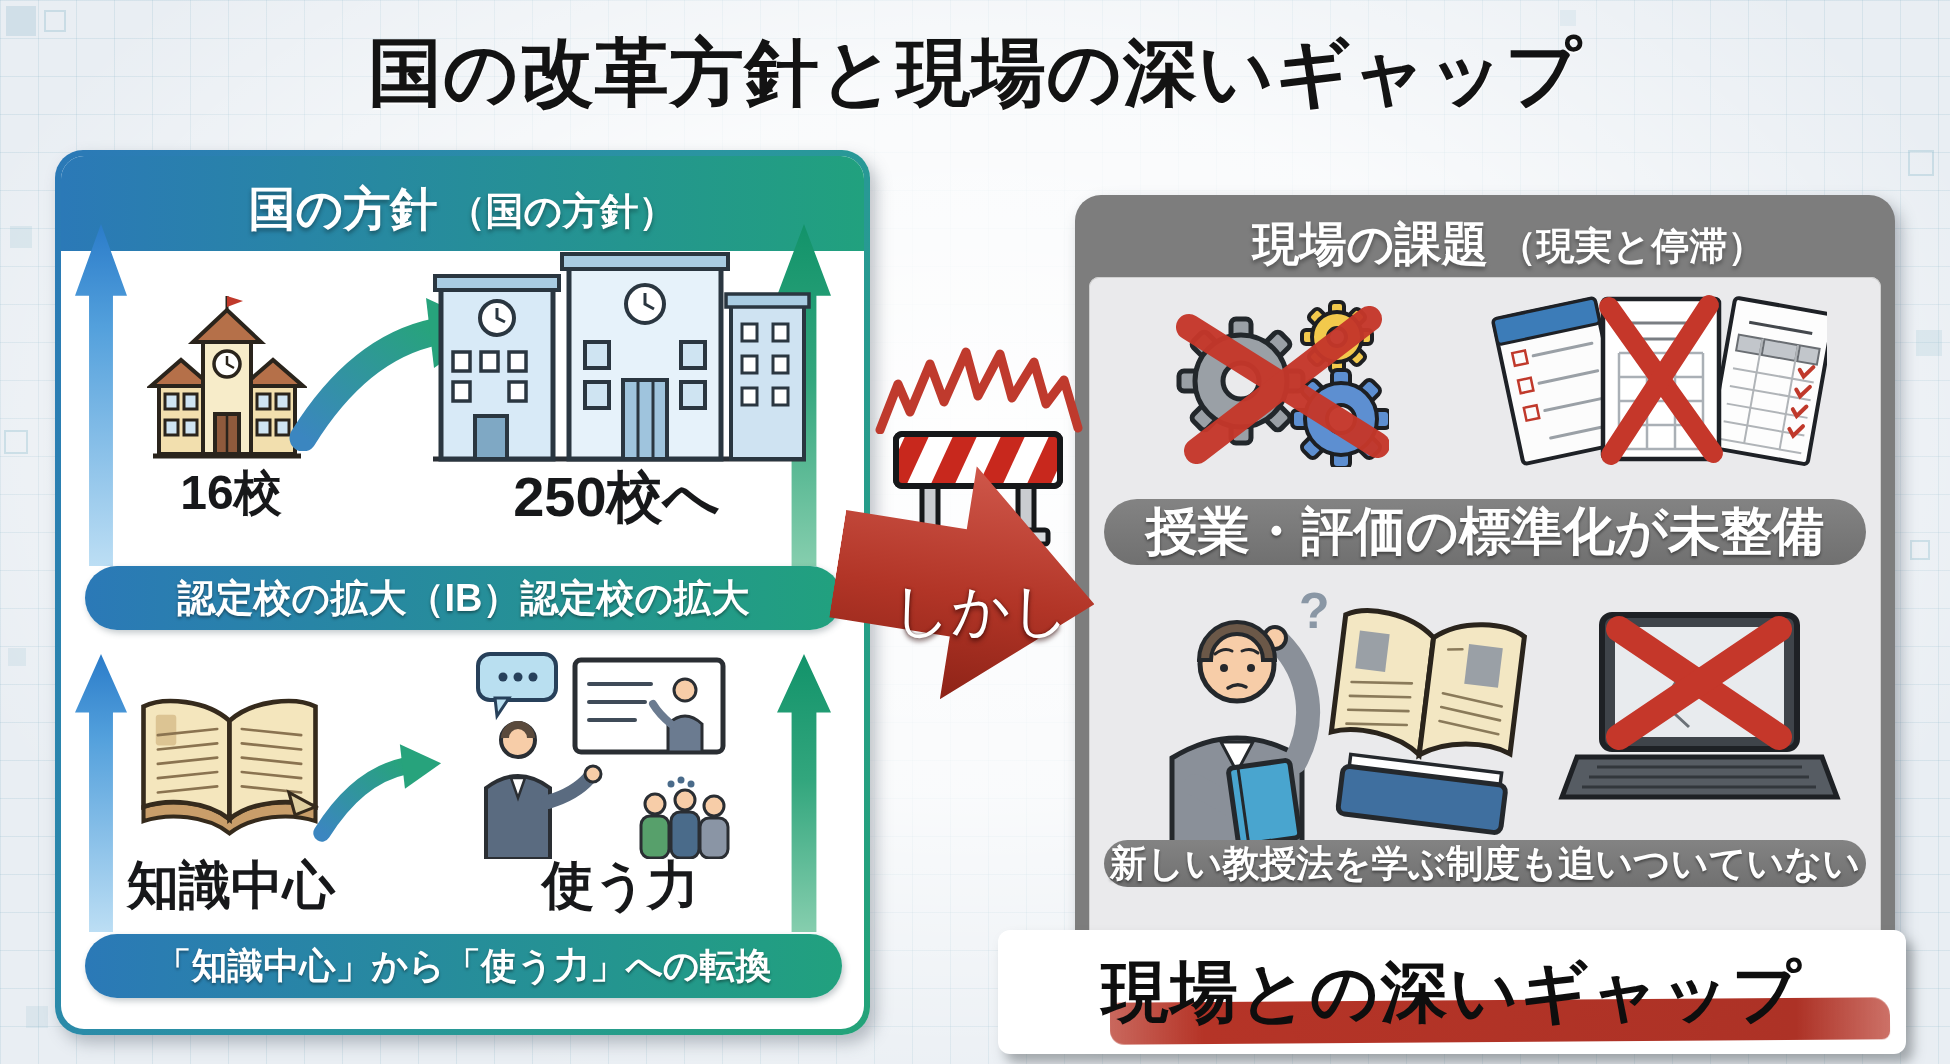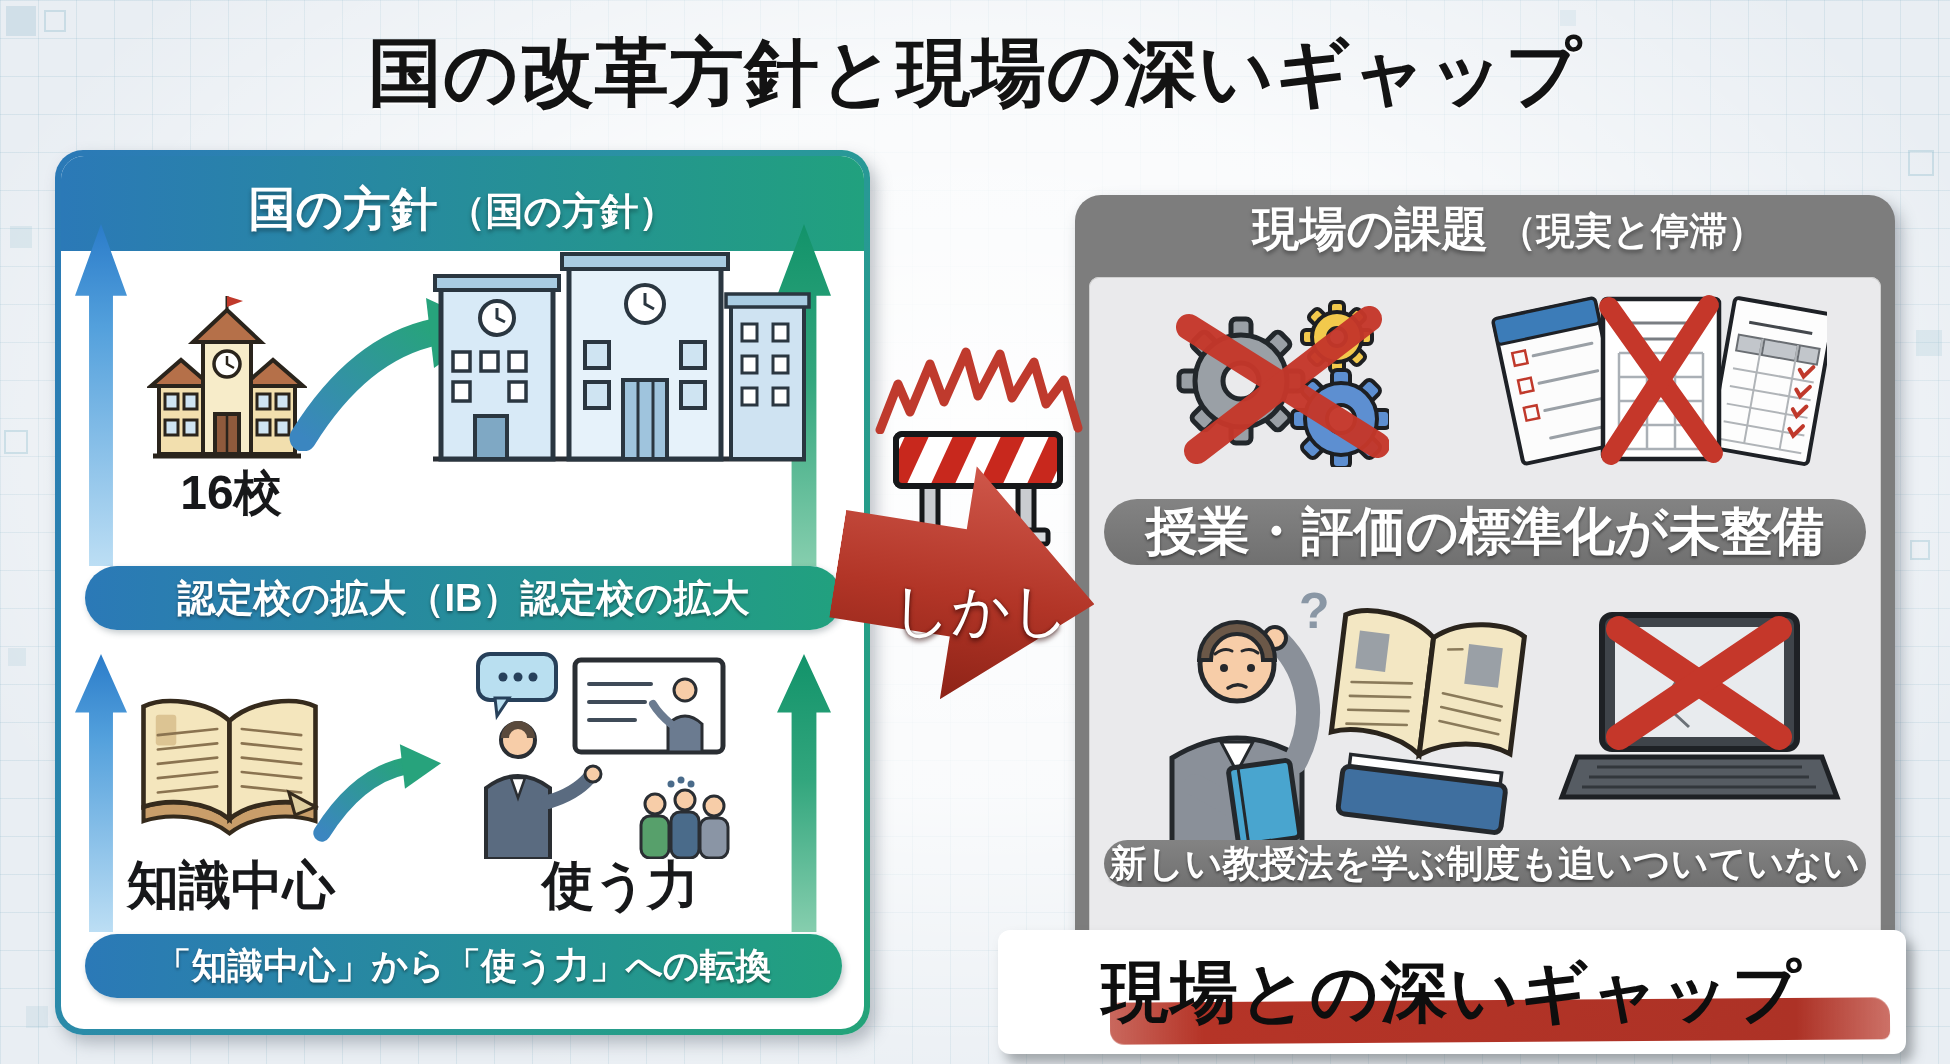--- a/index.html
+++ b/index.html
@@ -54,21 +54,21 @@
     transform:rotate(9deg);}
   .shikashi{position:absolute;left:892px;top:572px;width:205px;text-align:left;
     font-size:58px;font-weight:400;color:#fff;
     text-shadow:0 3px 5px rgba(40,0,0,.6),0 0 3px rgba(60,10,5,.6);}
 
   
   .right-panel{position:absolute;left:1075px;top:195px;width:820px;height:840px;
     background:#7d7d7d;border-radius:26px;box-shadow:6px 8px 16px rgba(70,80,95,.4);z-index:2;}
   .right-inner{position:absolute;left:14px;top:82px;width:792px;height:744px;
     background:#eaeaec;border-radius:10px;box-shadow:inset 0 0 0 1px #cfcfcf;}
-  .right-panel .panel-header{position:absolute;height:82px;background:none;padding-bottom:25px;margin-left:48px;}
+  .right-panel .panel-header{position:absolute;height:82px;background:none;padding-bottom:10px;margin-left:48px;}
   .gray-banner{position:absolute;display:flex;align-items:center;justify-content:center;
     border-radius:34px;color:#fff;font-weight:800;background:linear-gradient(180deg,#838383,#707070);
     text-shadow:0 2px 3px rgba(0,0,0,.45);}
 
   .conclusion-card{position:absolute;left:998px;top:918px;width:908px;height:124px;
     background:#fff;border-radius:12px;box-shadow:7px 9px 12px rgba(90,95,100,.5);z-index:6;margin-top:12px;}
   .red-brush{position:absolute;left:112px;right:16px;bottom:12px;height:42px;
     background:linear-gradient(90deg,rgba(183,53,39,.75),#b53427 12%,#ad3226 88%,rgba(183,53,39,.7));
     border-radius:10px 18px 8px 14px;transform:rotate(-.4deg);filter:blur(.7px);}
   .conclusion-text{position:relative;z-index:2;text-align:center;font-size:67px;font-weight:900;
@@ -182,20 +182,21 @@
               <rect x="346" y="94" width="15" height="17"></rect>
             <rect x="315" y="126" width="15" height="17"></rect>
               <rect x="346" y="126" width="15" height="17"></rect>
             <rect x="315" y="158" width="15" height="17"></rect>
               <rect x="346" y="158" width="15" height="17"></rect>
           </g>
         </svg>
       </div>
 
       <div class="big-label" style="left:70px;top:312px;width:200px;font-size:48px">16校</div>
+      <div class="big-label" style="left:388px;top:312px;width:335px;font-size:56px">250校へ</div>
 
       <div class="banner" style="left:24px;top:410px;width:757px;height:64px;font-size:38px">認定校の拡大（IB）認定校の拡大</div>
 
       <div class="up-arrow blue abs" style="left:14px;top:498px;width:52px;height:278px"></div>
       <div class="up-arrow green abs" style="left:716px;top:498px;width:54px;height:278px"></div>
 
       <div class="abs" style="left:66px;top:530px;width:205px;height:172px">
         <svg viewBox="0 0 200 168" width="205" height="172">
           <path d="M16,118 C40,110 78,112 100,130 C122,112 160,110 184,118 L184,132 C160,124 122,126 100,144 C78,126 40,124 16,132 Z" fill="#c99e6a" stroke="#352a1c" stroke-width="4"></path>
           <path d="M100,34 C78,14 36,10 16,20 L16,118 C40,110 78,112 100,130 Z" fill="#f4e6bd" stroke="#352a1c" stroke-width="4.5"></path>

